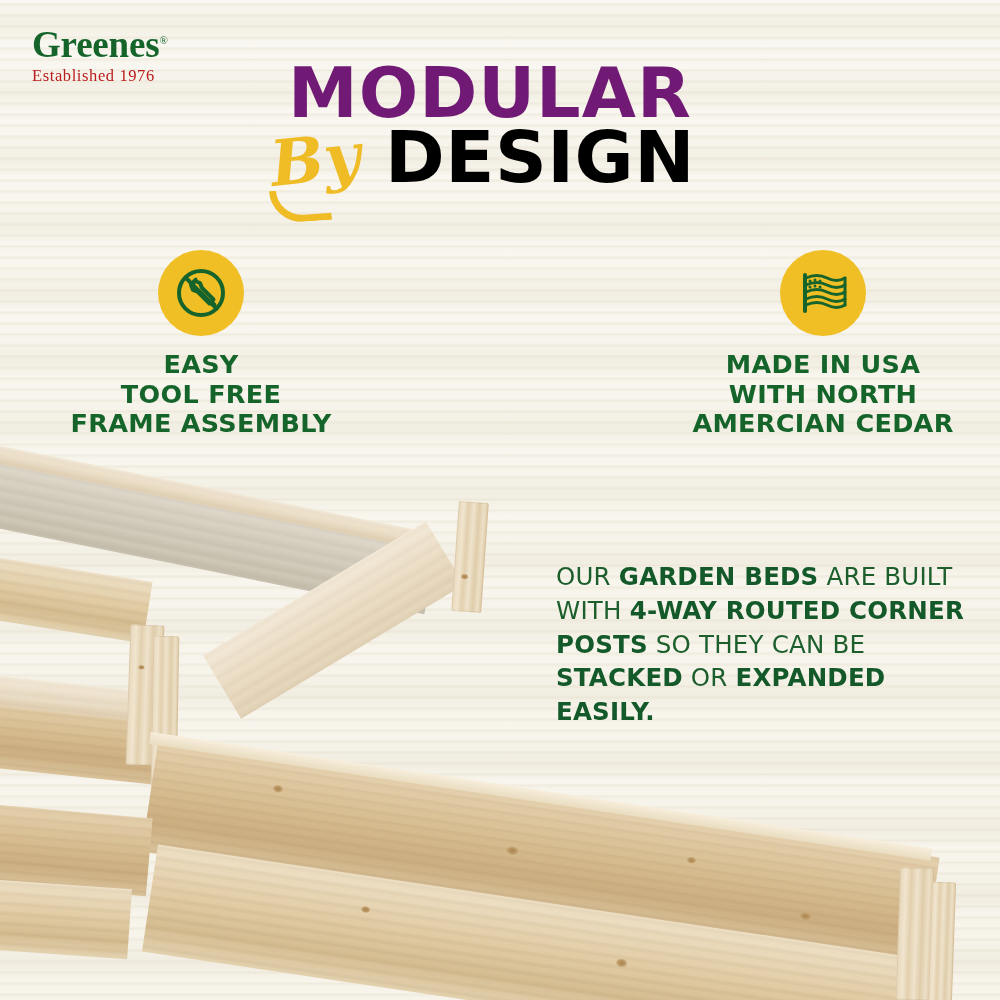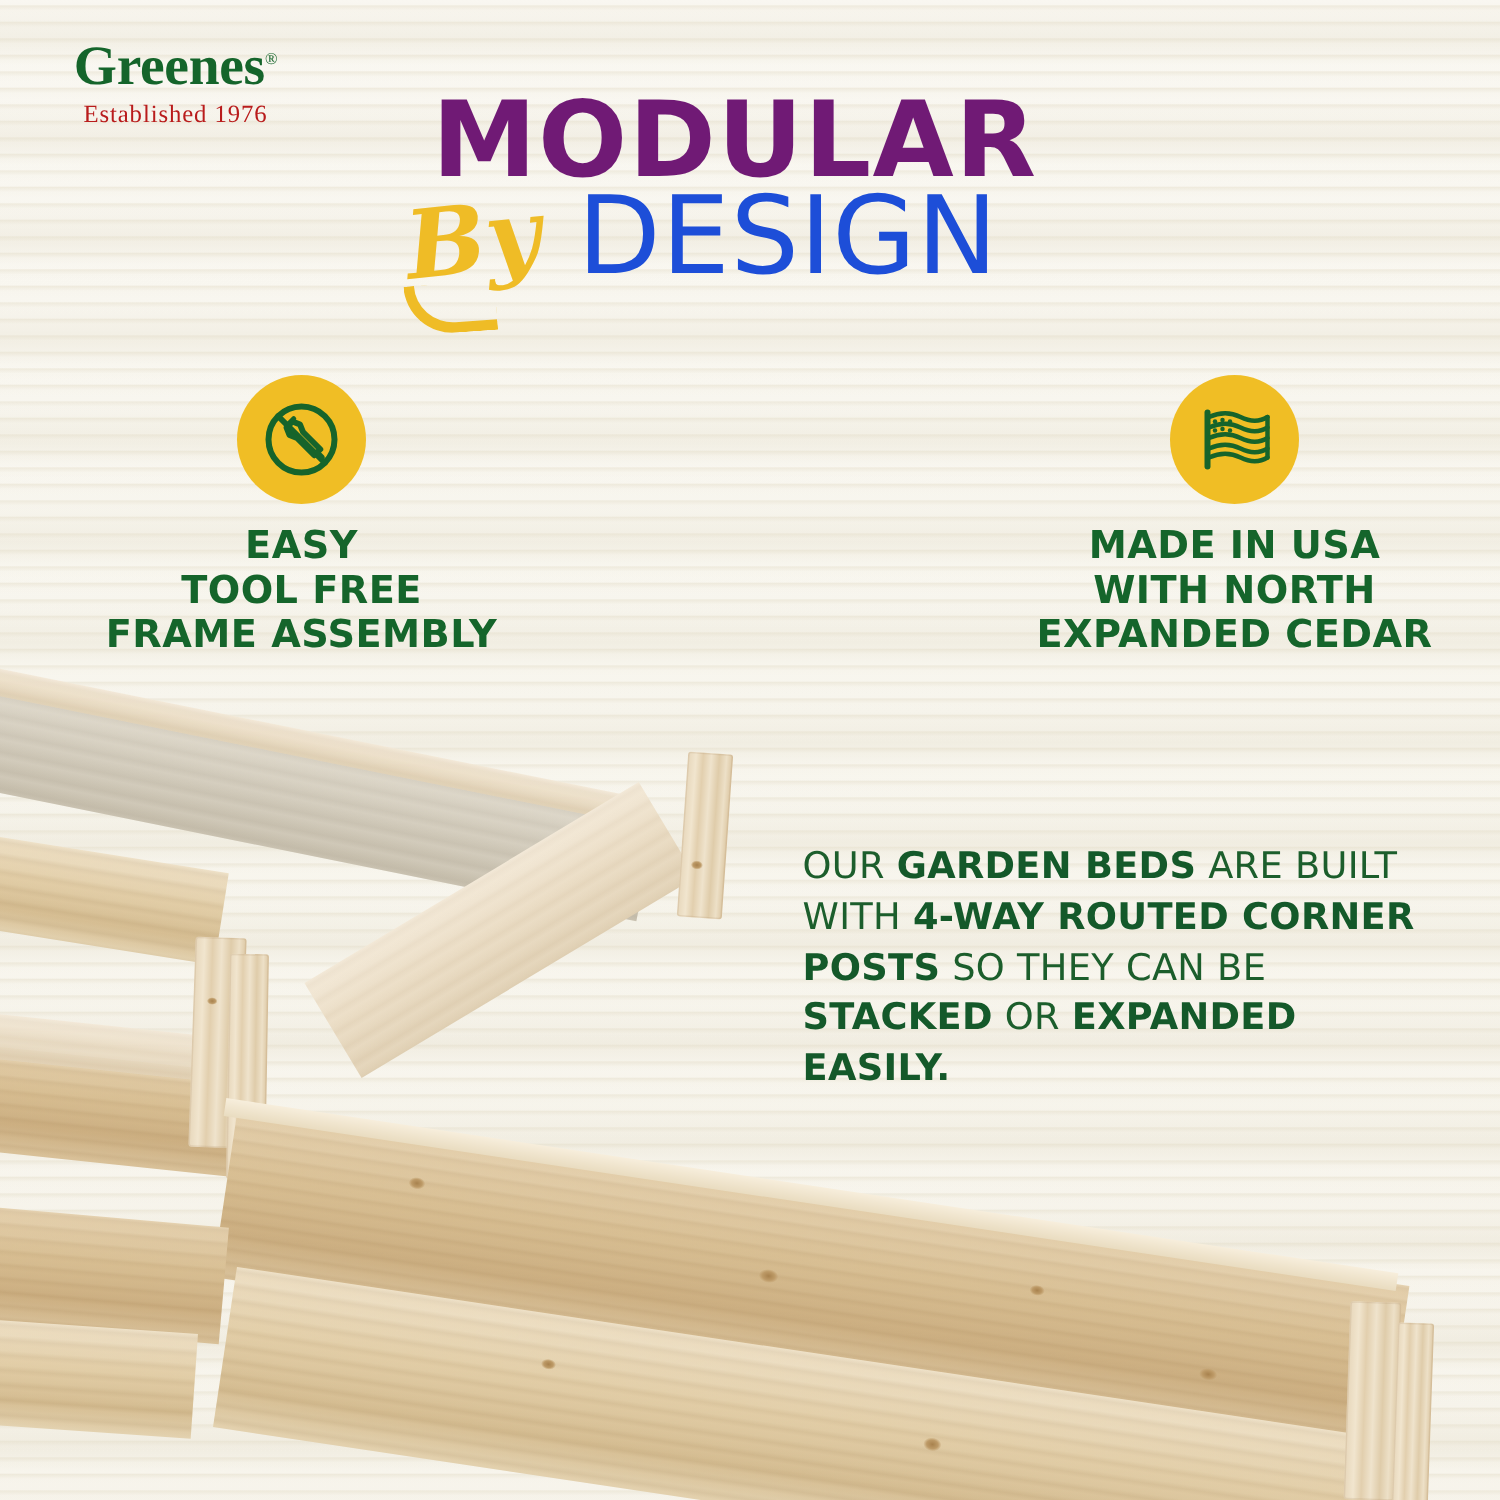--- a/index.html
+++ b/index.html
@@ -43,21 +43,20 @@
       linear-gradient(to bottom, #F9F7F1 0%, #F7F5ED 45%, #F6F3EA 100%);
     pointer-events: none;
   }
 
   
   .logo {
     position: absolute;
     left: 32px;
     top: 26px;
     width: 170px;
-    text-align: center;
   }
   .logo-word {
     font-family: "Liberation Serif", "DejaVu Serif", serif;
     font-weight: bold;
     font-size: 37px;
     line-height: 1.0;
     color: #15652B;
     letter-spacing: -0.2px;
     position: relative;
     display: inline-block;
@@ -94,25 +93,25 @@
     line-height: 1;
     letter-spacing: 1px;
     color: #701a75;
     white-space: nowrap;
   }
   .hl-design {
     position: absolute;
     left: 117px;
     top: 63px;
     font-family: "DejaVu Sans", "Liberation Sans", sans-serif;
-    font-weight: normal;
+    font-weight: bold;
     font-size: 72px;
     line-height: 1;
     letter-spacing: 0.5px;
-    color: #1d4ed8;
+    color: #000000;
     white-space: nowrap;
   }
   .hl-by {
     position: absolute;
     left: 6px;
     top: 75px;
     font-family: "DejaVu Serif", "Liberation Serif", serif;
     font-style: italic;
     font-weight: bold;
     font-size: 63px;
@@ -168,21 +167,21 @@
     font-size: 25.5px;
     line-height: 1.16;
     letter-spacing: 0.3px;
     color: #15652B;
     white-space: pre-line;
   }
 
   
   .bodycopy {
     position: absolute;
-    left: 535px;
+    left: 556px;
     top: 560px;
     width: 430px;
     font-family: "DejaVu Sans", "Liberation Sans", sans-serif;
     font-size: 24.5px;
     line-height: 1.38;
     letter-spacing: 0.2px;
     color: #1C5E2C;
     font-weight: normal;
   }
   .bodycopy b { font-weight: bold; color: #14592A; }
@@ -363,20 +362,20 @@
               <circle cx="18" cy="11" r="1.5"></circle>
               <circle cx="23" cy="12" r="1.5"></circle>
             <circle cx="13" cy="18" r="1.5"></circle>
               <circle cx="18" cy="17" r="1.5"></circle>
               <circle cx="23" cy="18" r="1.5"></circle>
           </g>
         </svg>
       </div>
       <div class="feature-label">MADE IN USA
 WITH NORTH
-EXPANDED CEDAR</div>
+AMERCIAN CEDAR</div>
     </div>
 
   </div>
 
   <div class="bodycopy"><span>OUR </span><b>GARDEN BEDS</b><span> ARE BUILT WITH </span><b>4-WAY ROUTED CORNER POSTS</b><span> SO THEY CAN BE </span><b>STACKED</b><span> OR </span><b>EXPANDED EASILY.</b></div>
 
 </div>
 
 </body></html>

